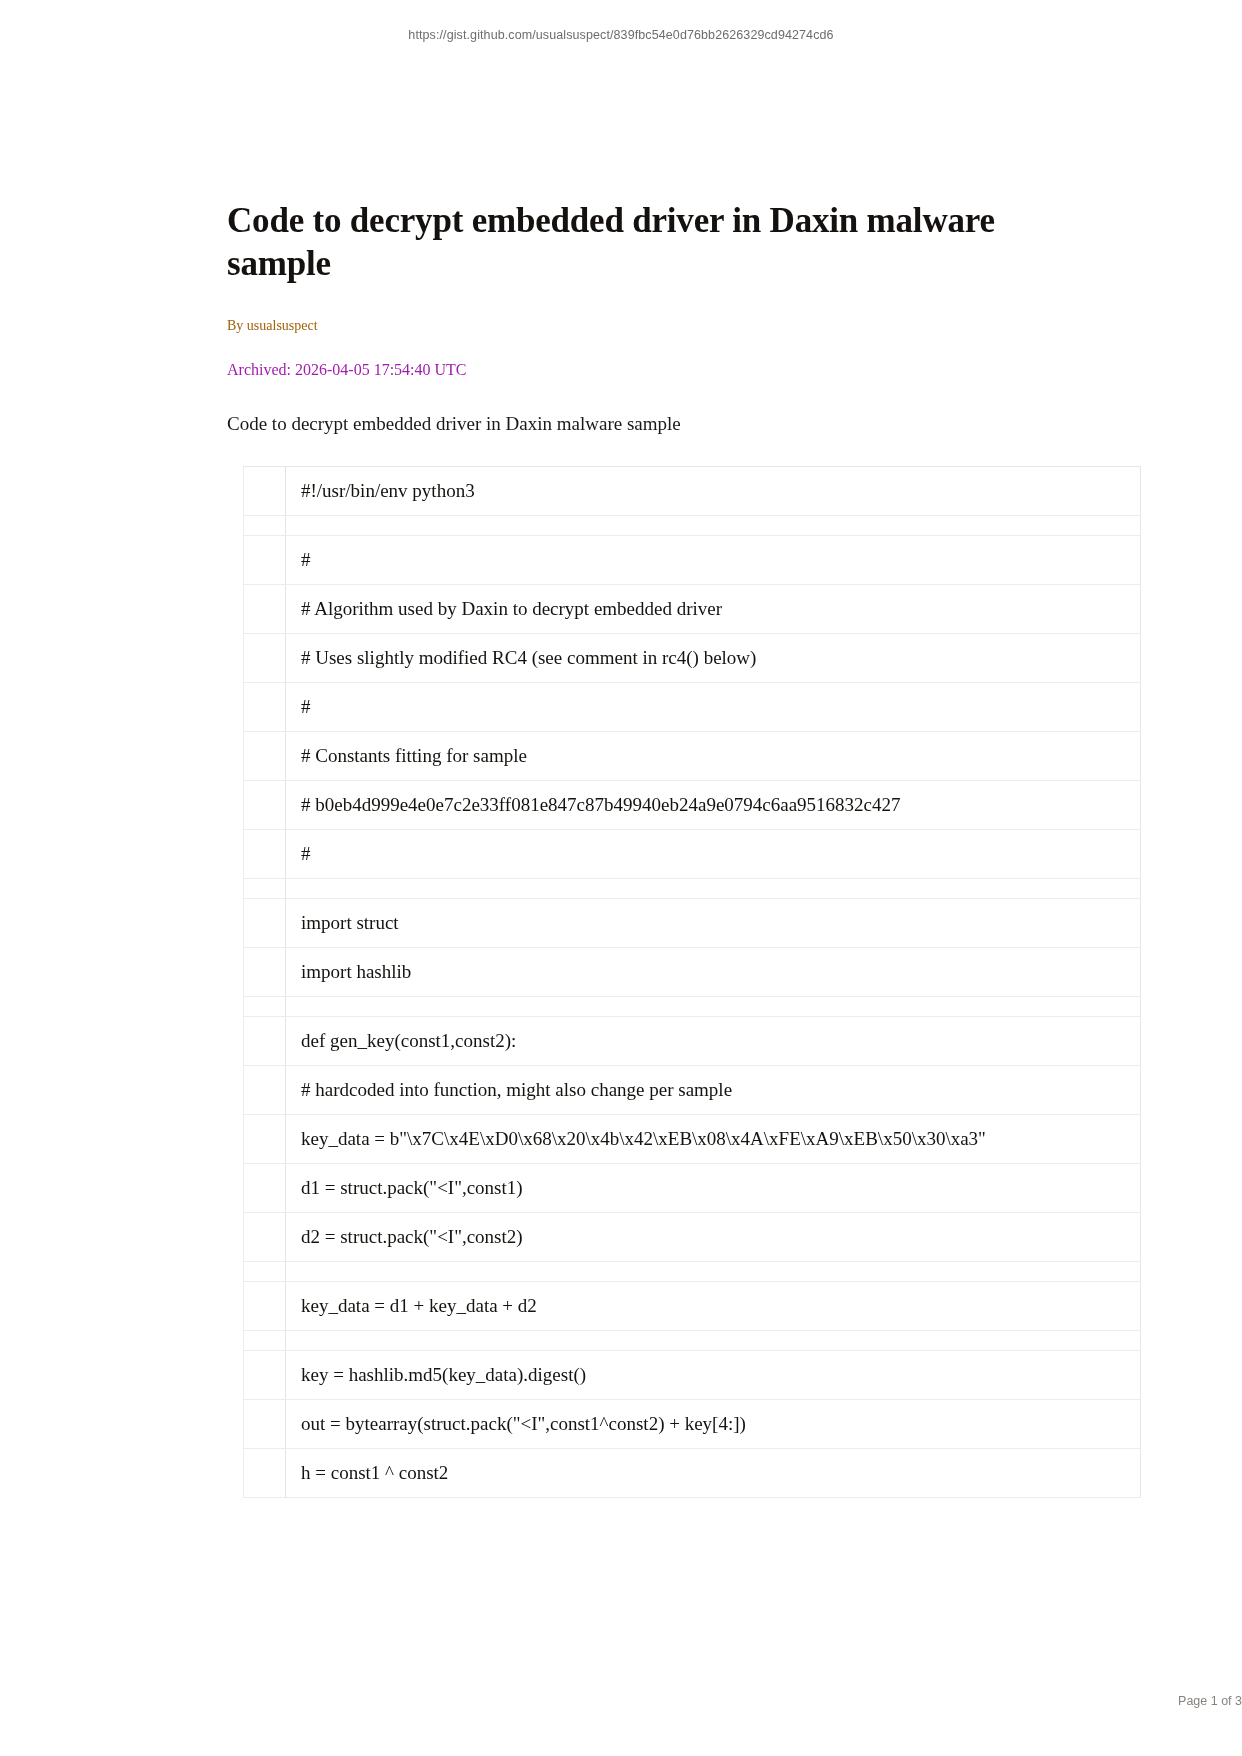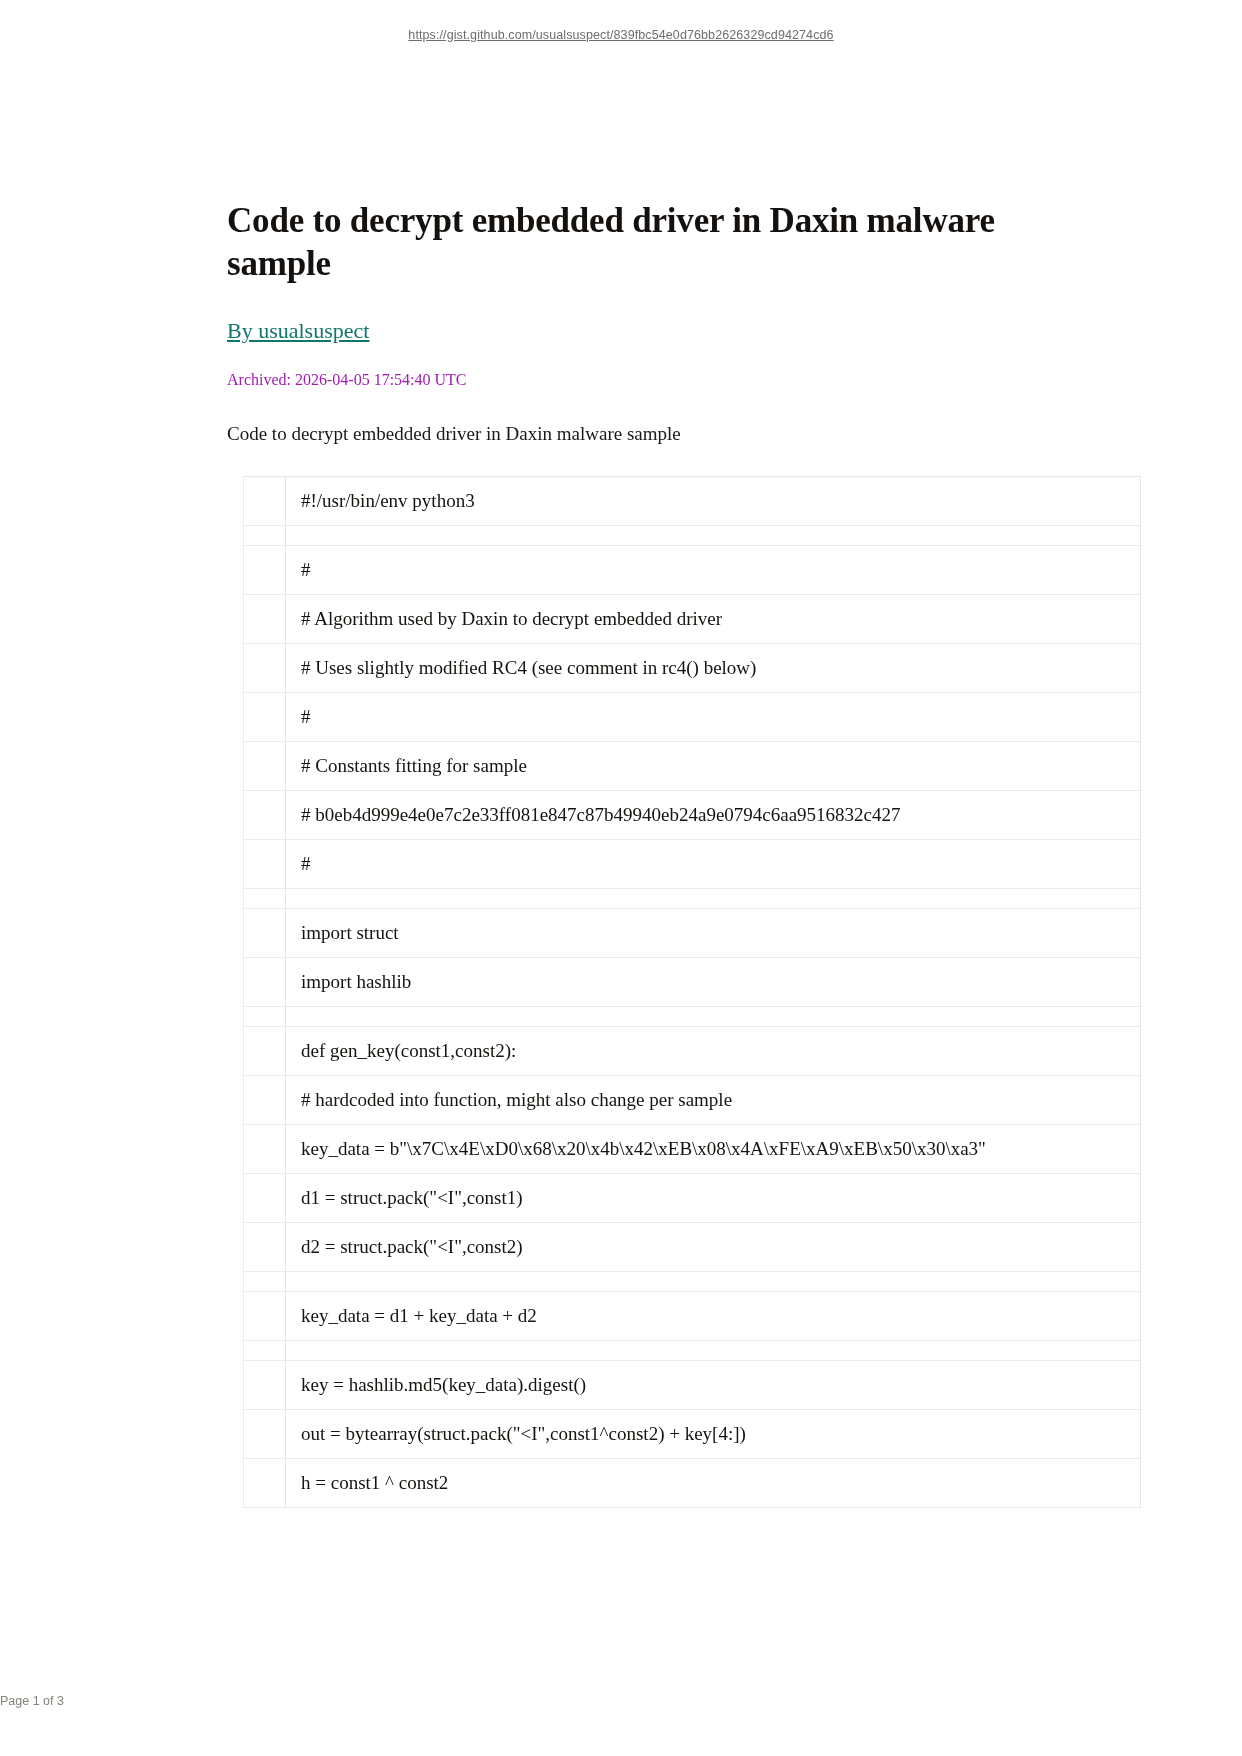--- a/index.html
+++ b/index.html
@@ -18,41 +18,39 @@
     padding: 0;
   }
   
   .url-header {
     text-align: center;
     font-size: 12.5px;
     color: #6d6d6d;
     padding-top: 28px;
     letter-spacing: 0.1px;
     font-family: "Liberation Sans", "DejaVu Sans", sans-serif;
-    text-decoration: underline;
   }
   
   .content {
     margin: 0 auto;
     width: 998px;
     padding: 0 105px;
   }
   h1.doc-title {
     font-size: 35px;
     font-weight: bold;
     color: #14110f;
     margin: 158px 0 0 0;
     line-height: 1.22;
     letter-spacing: -0.2px;
   }
   .byline {
-    font-size: 22px;
-    color: #0f766e;
+    font-size: 14px;
+    color: #a16207;
     margin: 33px 0 0 0;
-    text-decoration: underline;
   }
   .archived {
     font-size: 16px;
     color: #a21caf;
     margin: 27px 0 0 0;
   }
   .description {
     font-size: 19px;
     color: #1b1917;
     margin: 34px 0 0 0;
@@ -95,21 +93,21 @@
   table.code-table tr.blank-row > td.gutter-cell {
     border-right: 1px solid #e3e3e3;
   }
   table.code-table tr.blank-row > td.code-cell { }
   
   .footer {
     position: absolute;
     left: 0;
     right: 0;
     bottom: 48px;
-    text-align: left;
+    text-align: right;
     font-size: 12.5px;
     color: #86827c;
     font-family: "Liberation Sans", "DejaVu Sans", sans-serif;
   }
 </style>
 </head>
 <body>
 
 <div class="page">
 

